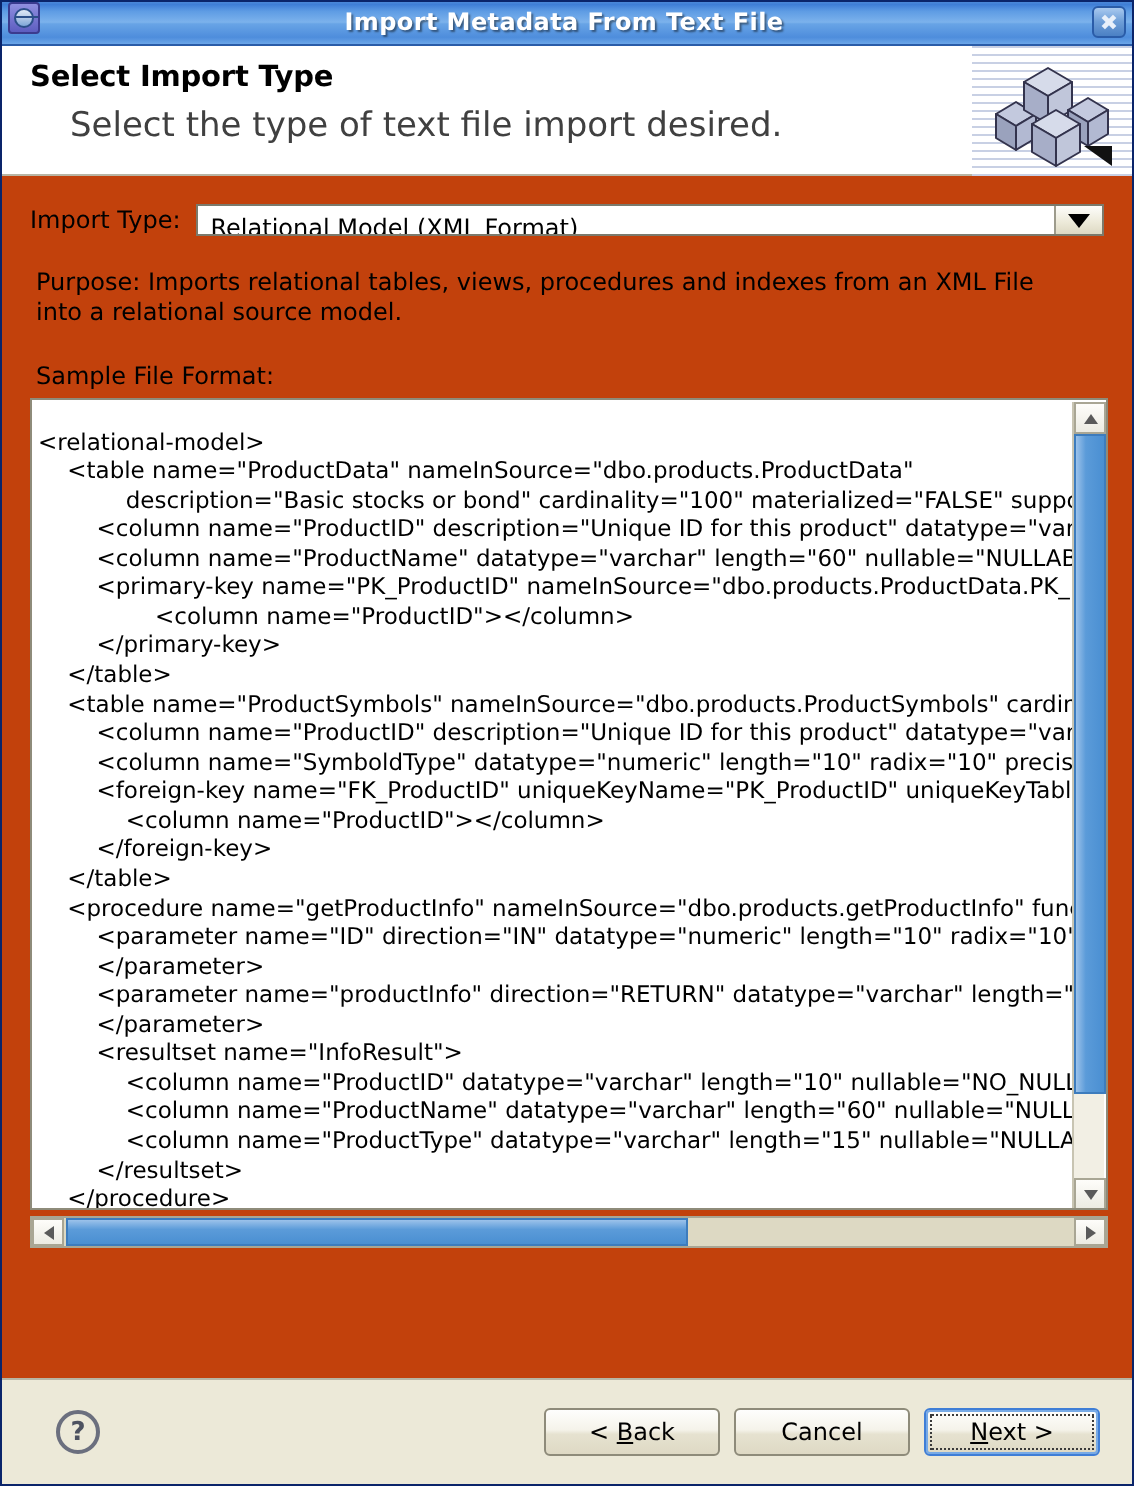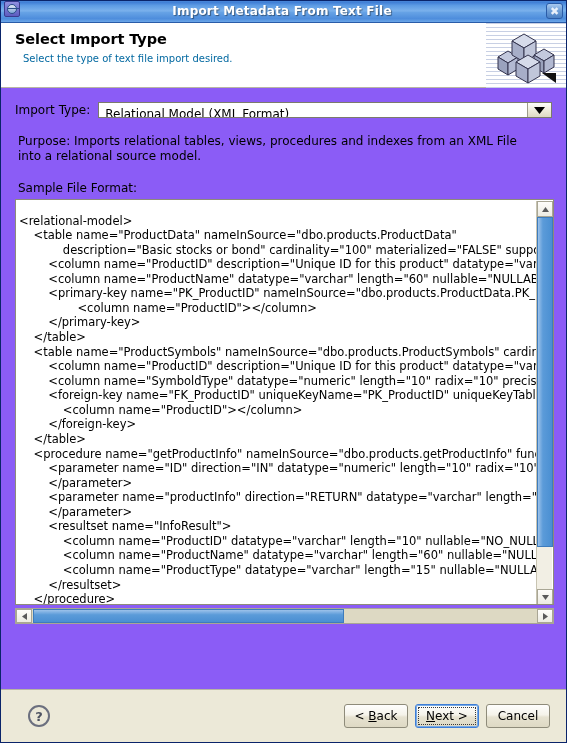--- a/index.html
+++ b/index.html
@@ -105,39 +105,39 @@
     box-sizing: border-box;
   }
   .header-title {
     font-size: 14.5px;
     font-weight: bold;
     color: #000000;
     margin: 0 0 6px 0;
     letter-spacing: -0.1px;
   }
   .header-sub {
-    font-size: 10px;
-    color: #0369a1;
-    margin-left: 8px;
+    font-size: 17px;
+    color: #404040;
+    margin-left: 20px;
   }
   .header-art {
     position: absolute;
     right: 0; top: 0;
     width: 80px; height: 66px;
     background:
       repeating-linear-gradient(to bottom,
         #c8d0e4 0px, #c8d0e4 1px, #ffffff 1px, #ffffff 4px);
     overflow: hidden;
   }
   .header-art svg { position: absolute; right: 4px; top: 6px; }
 
   
   .body {
     flex: 1 1 auto;
-    background: #8b5cf6;
+    background: #c2410c;
     padding: 0 14px;
     position: relative;
     display: flex;
     flex-direction: column;
   }
 
   .row-import {
     display: flex;
     align-items: center;
     margin-top: 14px;
@@ -299,21 +299,21 @@
     justify-content: center;
     margin-left: 13px;
   }
   .btn-group {
     margin-left: auto;
     display: flex;
     gap: 7px;
     padding-right: 2px;
   }
   .btn {
-    width: 64px;
+    width: 88px;
     height: 24px;
     font-size: 12px;
     color: #000;
     background: linear-gradient(to bottom, #fefefd 0%, #f5f3ea 45%, #e6e2d0 55%, #ded9c4 100%);
     border: 1px solid #8e8b7a;
     border-radius: 3px;
     box-sizing: border-box;
     display: flex;
     align-items: center;
     justify-content: center;
@@ -462,23 +462,23 @@
     </div>
 
   </div>
 
   <div class="footer">
     <div class="help-icon">?</div>
     <div class="btn-group">
       <div class="btn">
         <span>&lt; <u>B</u>ack</span>
       </div>
+      <div class="btn">
+        <span>Cancel</span>
+      </div>
       <div class="btn focused">
         <span class="focus-ring"></span>
         <span><u>N</u>ext &gt;</span>
       </div>
-      <div class="btn">
-        <span>Cancel</span>
-      </div>
     </div>
   </div>
 
 </div>
 
 </body></html>

